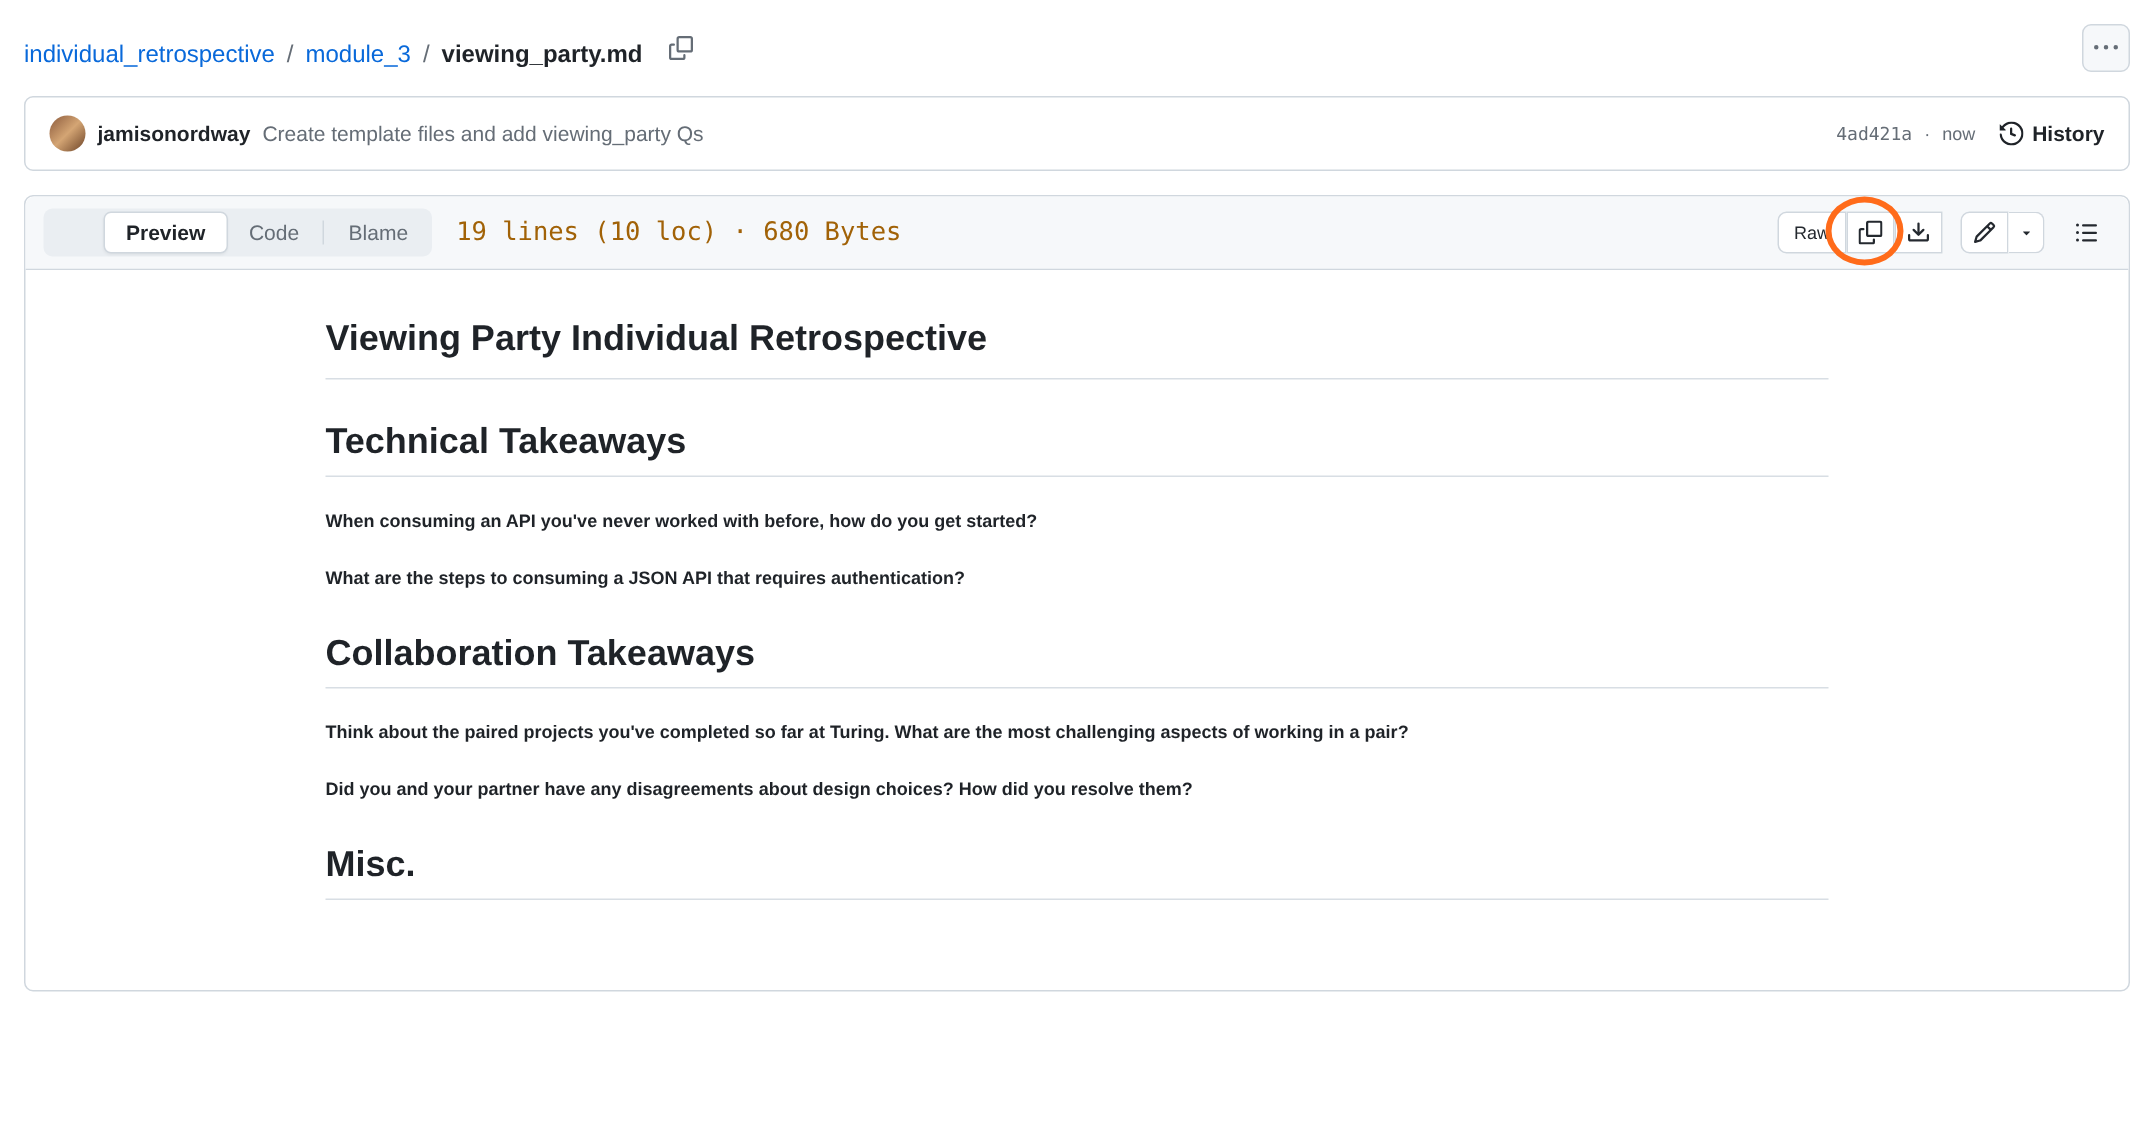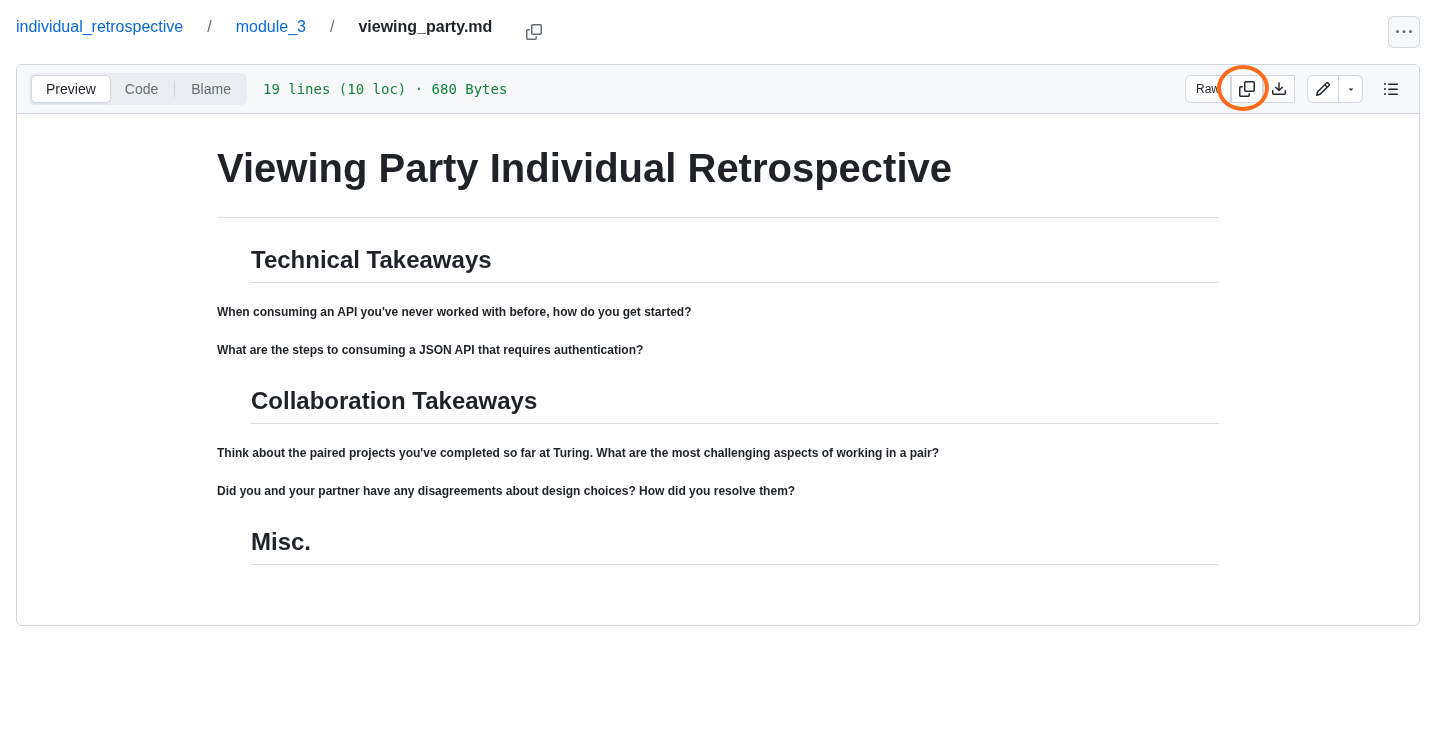--- a/index.html
+++ b/index.html
@@ -13,22 +13,22 @@
   padding: 16px;
 }
 .breadcrumb-row {
   display: flex;
   align-items: center;
   justify-content: space-between;
   margin-bottom: 16px;
 }
 .breadcrumb {
   display: flex;
-  align-items: flex-start;
-  gap: 20px;
+  align-items: flex-end;
+  gap: 4px;
   font-size: 16px;
 }
 .breadcrumb a {
   color: #0969da;
   text-decoration: none;
 }
 .breadcrumb .sep {
   color: #656d76;
   padding: 0 4px;
 }
@@ -146,35 +146,36 @@
   background: transparent;
   border-radius: 5px;
   cursor: pointer;
   font-size: 14px;
   font-weight: 400;
   color: #656d76;
 }
 .tab.active {
   background: #ffffff;
   color: #1f2328;
-  font-weight: 400;
+  font-weight: 700;
   box-shadow: 0 1px 2px rgba(0,0,0,0.05);
   border: 1px solid #d0d7de;
+  margin-left: 38px;
 }
 .tab-divider {
   width: 1px;
   height: 16px;
   background: #d0d7de;
   align-self: center;
   margin: 0 2px;
 }
 .file-info {
   font-family: ui-monospace, SFMono-Regular, Menlo, monospace;
-  font-size: 14px;
-  color: #15803d;
+  font-size: 17px;
+  color: #a16207;
 }
 .toolbar-right {
   display: flex;
   align-items: center;
   gap: 12px;
 }
 .btn {
   display: inline-flex;
   align-items: center;
   justify-content: center;
@@ -210,34 +211,33 @@
   height: 46px;
   border: 4px solid #ff6b1a;
   border-radius: 50%;
   pointer-events: none;
   z-index: 10;
 }
 .markdown-body {
   padding: 32px 200px 40px 200px;
 }
 .markdown-body h1 {
-  font-size: 40px;
-  font-weight: 600;
-  padding-bottom: 26px;
+  font-size: 24px;
+  font-weight: 600;
+  padding-bottom: 12px;
   border-bottom: 1px solid #d8dee4;
   margin-bottom: 20px;
 }
 .markdown-body h2 {
   font-size: 24px;
   font-weight: 600;
   padding-bottom: 8px;
   border-bottom: 1px solid #d8dee4;
   margin-top: 28px;
   margin-bottom: 20px;
-  margin-left: 34px;
 }
 .markdown-body p {
   font-size: 12px;
   font-weight: 600;
   margin-bottom: 20px;
   line-height: 1.5;
 }
 svg { fill: currentColor; }
 </style>
 </head>
@@ -259,20 +259,38 @@
           </svg>
       </button>
     </div>
     <button class="more-btn">
       <svg width="16" height="16" viewBox="0 0 16 16">
           <path d="M8 9a1.5 1.5 0 1 0 0-3 1.5 1.5 0 0 0 0 3ZM1.5 9a1.5 1.5 0 1 0 0-3 1.5 1.5 0 0 0 0 3Zm13 0a1.5 1.5 0 1 0 0-3 1.5 1.5 0 0 0 0 3Z"></path>
         </svg>
     </button>
   </div>
 
+  <div class="commit-bar">
+    <div class="commit-left">
+      <div class="avatar"></div>
+      <span class="author">jamisonordway</span>
+      <span class="commit-msg">Create template files and add viewing_party Qs</span>
+    </div>
+    <div class="commit-right">
+      <span class="commit-sha">4ad421a</span>
+      <span>·</span>
+      <span>now</span>
+      <a href="#" class="history-link">
+        <svg width="16" height="16" viewBox="0 0 16 16">
+            <path d="m.427 1.927 1.215 1.215a8.002 8.002 0 1 1-1.6 5.685.75.75 0 1 1 1.493-.154 6.5 6.5 0 1 0 1.18-4.458l1.358 1.358A.25.25 0 0 1 3.896 6H.25A.25.25 0 0 1 0 5.75V2.104a.25.25 0 0 1 .427-.177ZM7.75 4a.75.75 0 0 1 .75.75v2.992l2.028.812a.75.75 0 0 1-.557 1.392l-2.5-1A.751.751 0 0 1 7 8.25v-3.5A.75.75 0 0 1 7.75 4Z"></path>
+          </svg>
+        <span>History</span>
+      </a>
+    </div>
+  </div>
 
   <div class="file-box">
     <div class="file-toolbar">
       <div class="toolbar-left">
         <div class="tab-group">
           <button class="tab active">Preview</button>
           <button class="tab">Code</button>
           <span class="tab-divider"></span>
           <button class="tab">Blame</button>
         </div>

